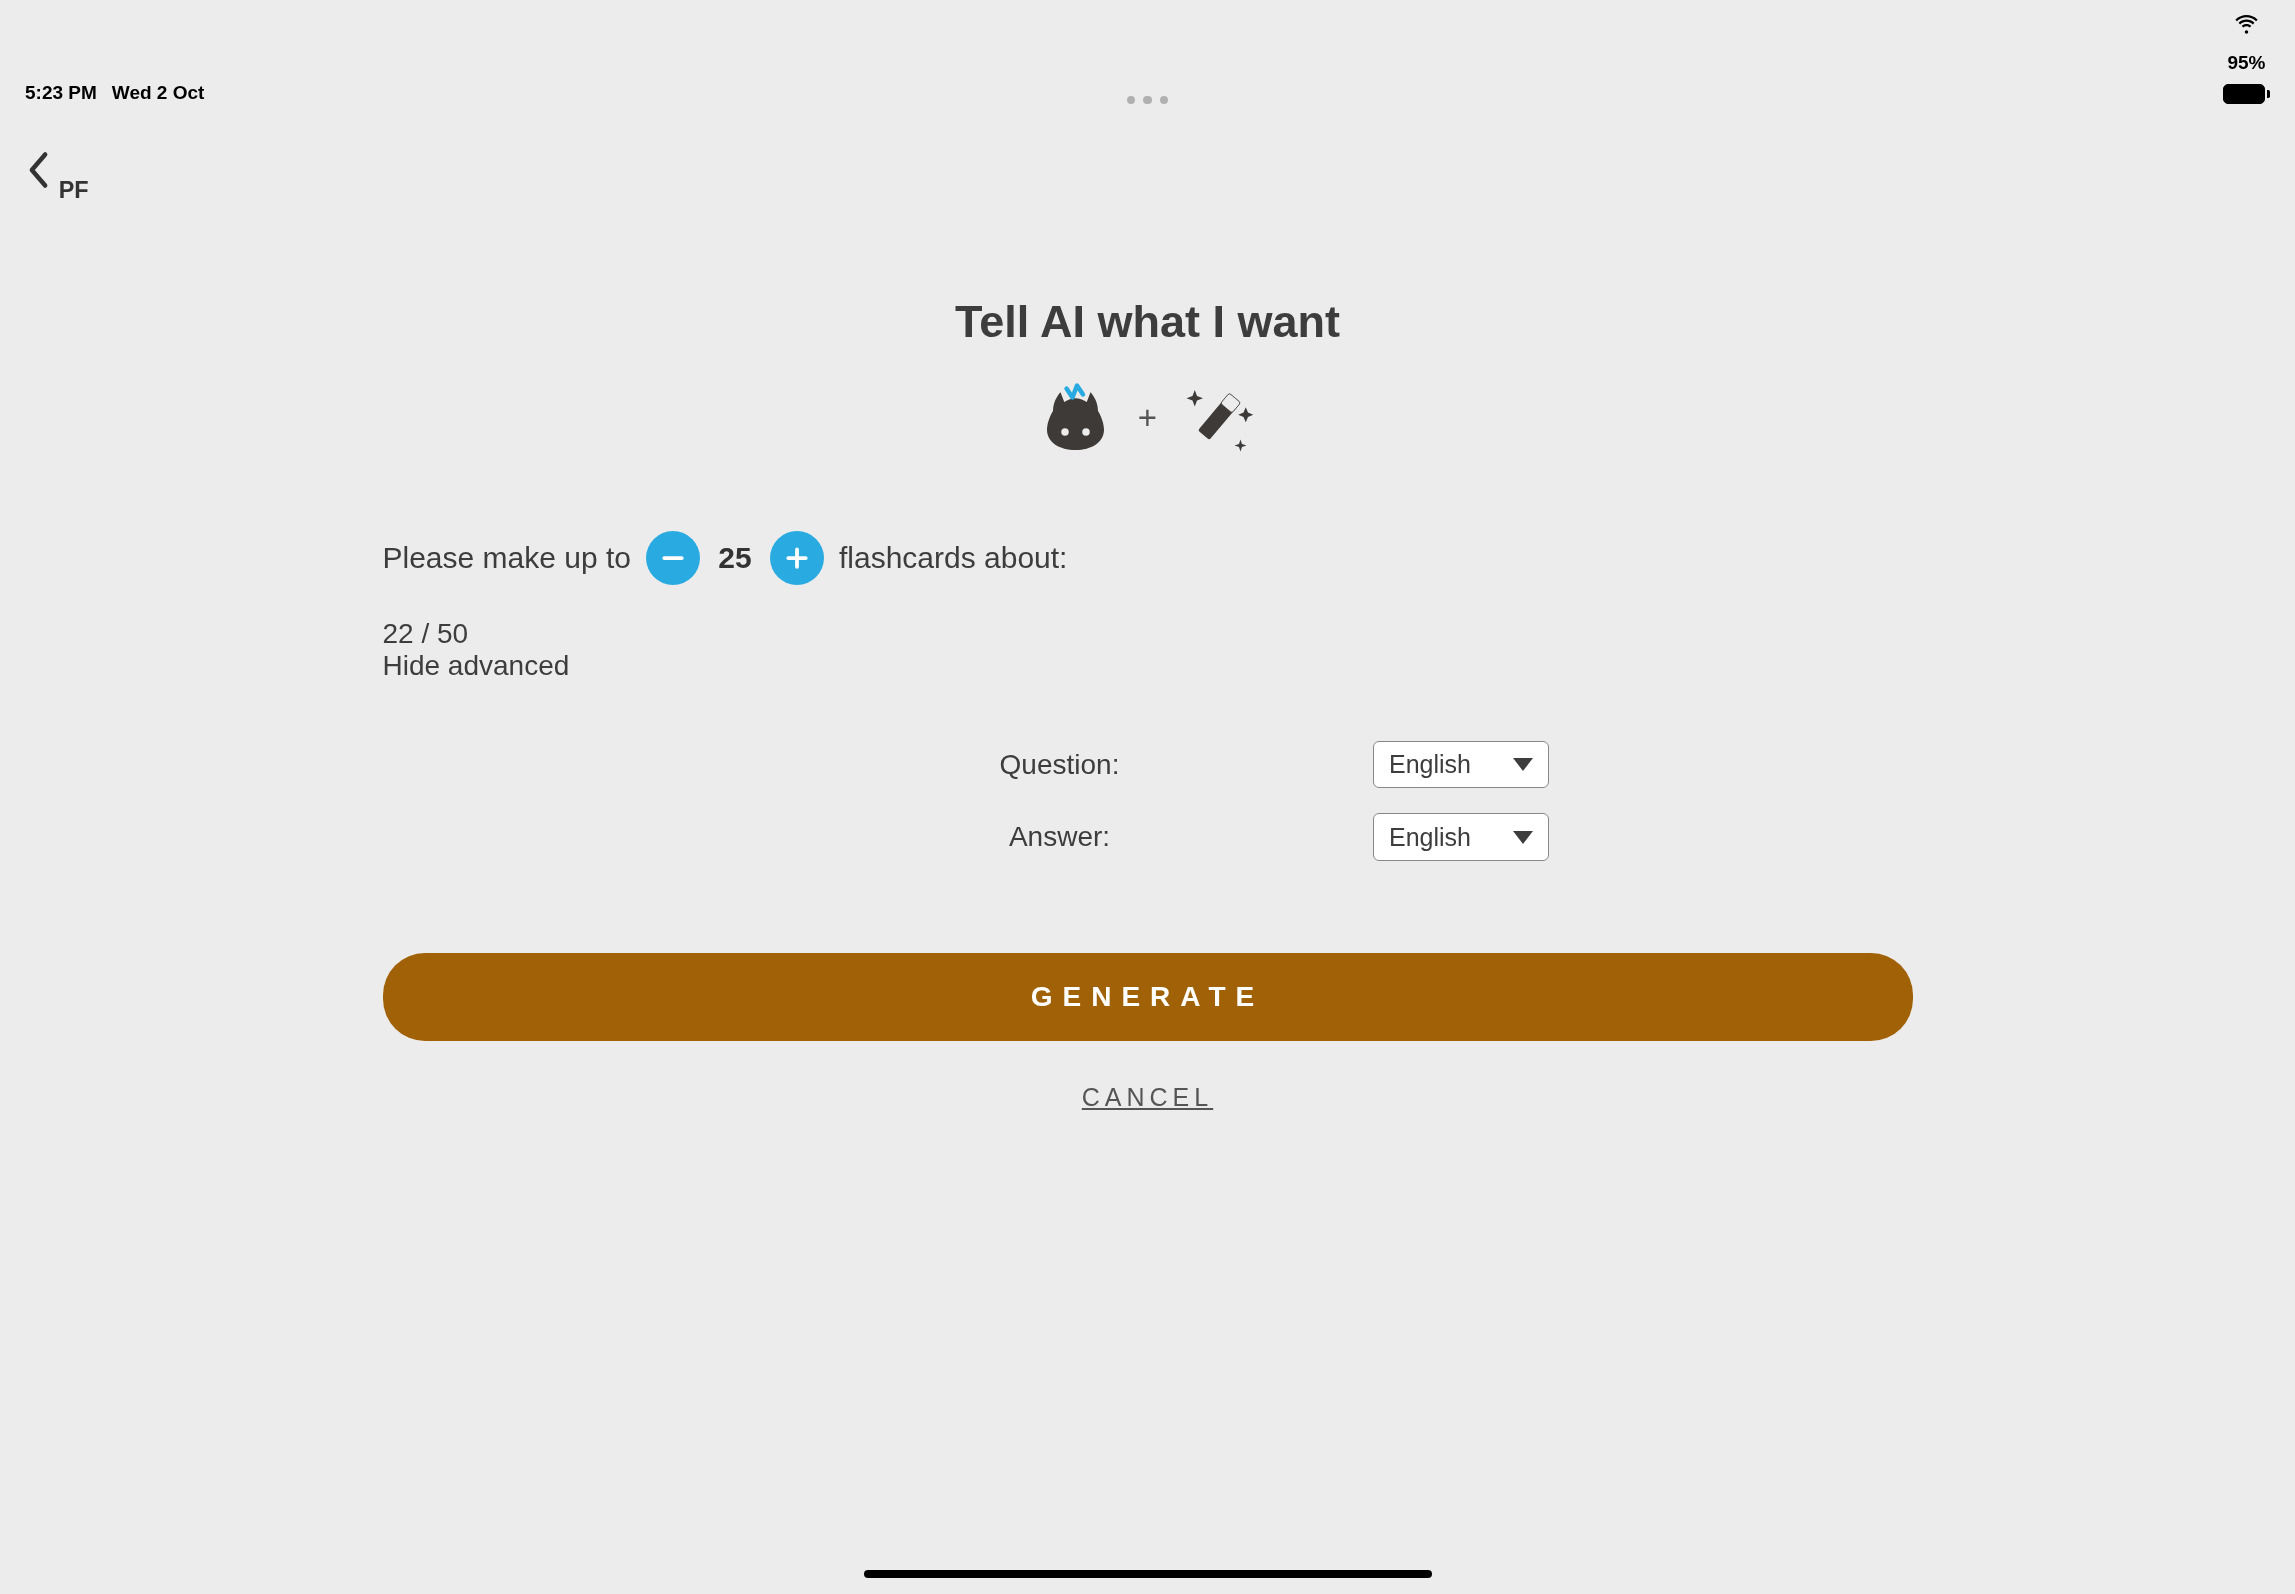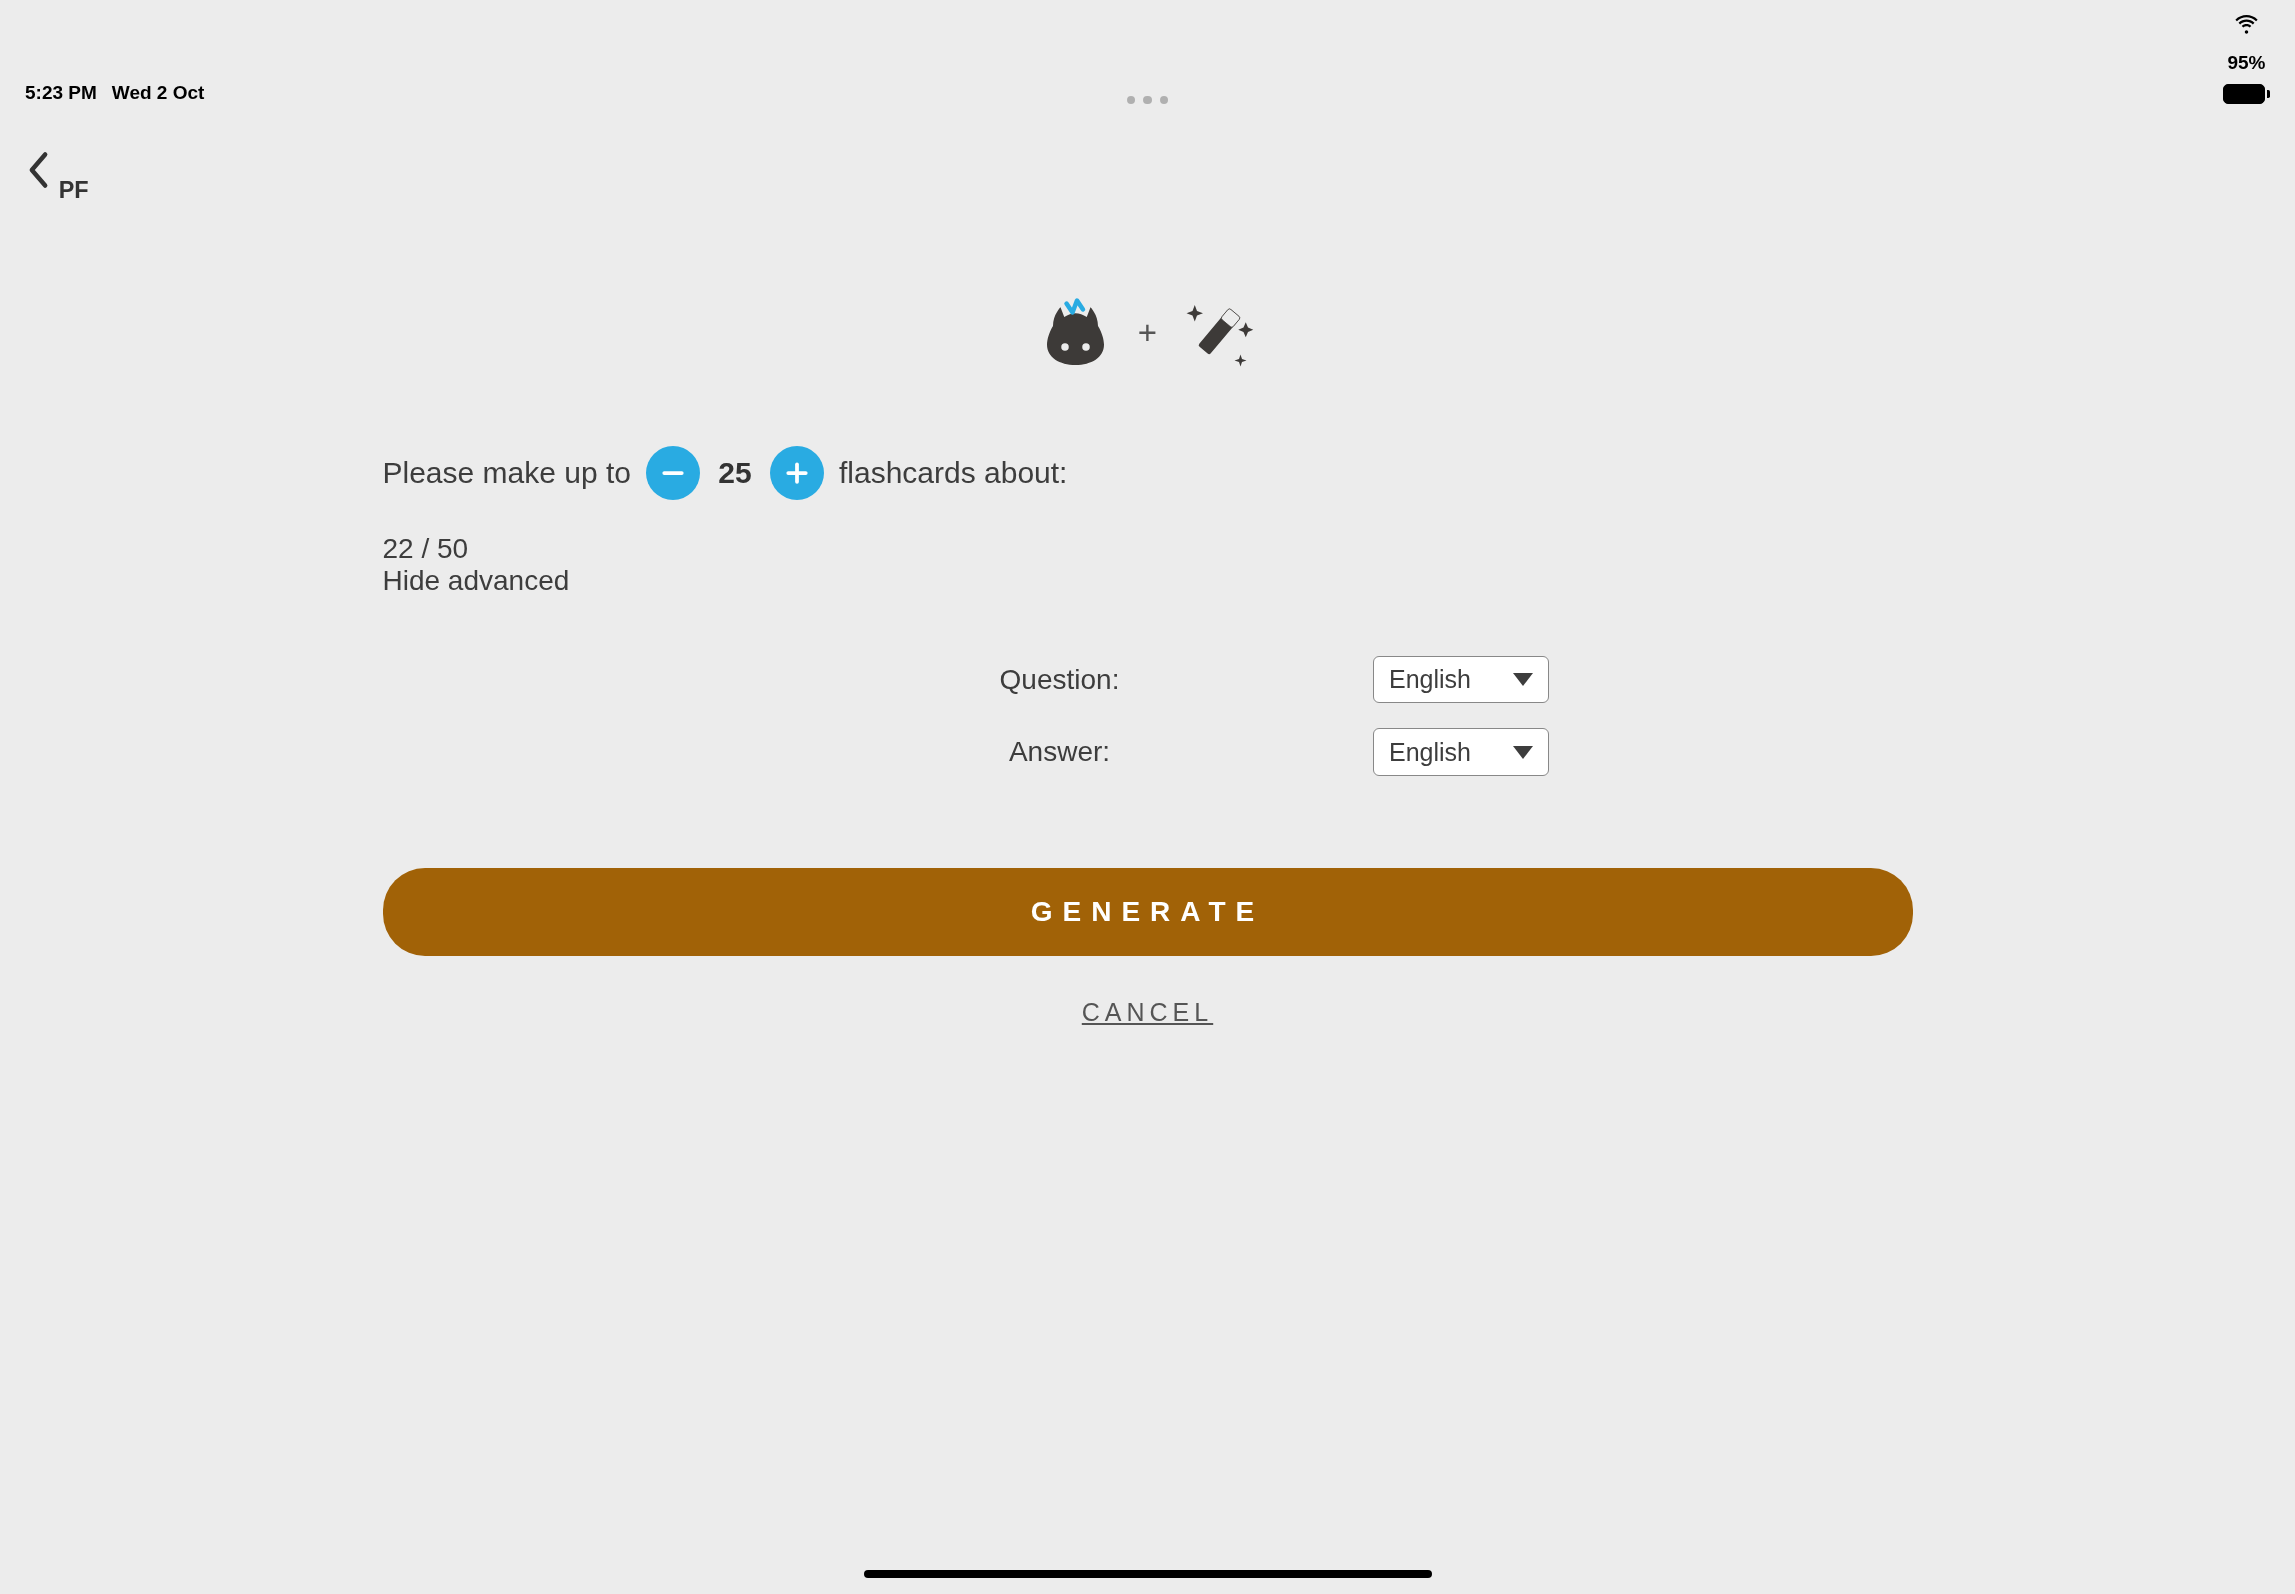--- a/index.html
+++ b/index.html
@@ -277,20 +277,21 @@
 <div class="nav-bar">
   <div class="back-btn">
     <svg class="back-chevron" viewBox="0 0 24 36" fill="none" stroke="#333" stroke-width="4" stroke-linecap="round" stroke-linejoin="round">
         <polyline points="18,4 6,18 18,32"></polyline>
       </svg>
     <span class="back-label">PF</span>
   </div>
 </div>
 
 <div class="main-content">
+  <h1 class="page-title">Tell AI what I want</h1>
 
   <div class="icon-row">
     <svg class="mascot-icon" viewBox="0 0 100 100">
       <path d="M 20 40 C 20 25 30 15 30 15 L 35 28 C 40 25 45 23 50 23 C 55 23 60 25 65 28 L 70 15 C 70 15 80 25 80 40 C 85 48 88 58 88 65 C 88 82 71 92 50 92 C 29 92 12 82 12 65 C 12 58 15 48 20 40 Z" fill="#3d3a38"></path>
       <circle cx="36" cy="68" r="5" fill="#ececec"></circle>
       <circle cx="64" cy="68" r="5" fill="#ececec"></circle>
       <polyline points="38,10 46,22 52,6 60,18" fill="none" stroke="#29abe2" stroke-width="6" stroke-linecap="round" stroke-linejoin="round"></polyline>
     </svg>
     <span class="plus-separator">+</span>
     <svg class="wand-icon" viewBox="0 0 100 100" fill="#3d3a38">

